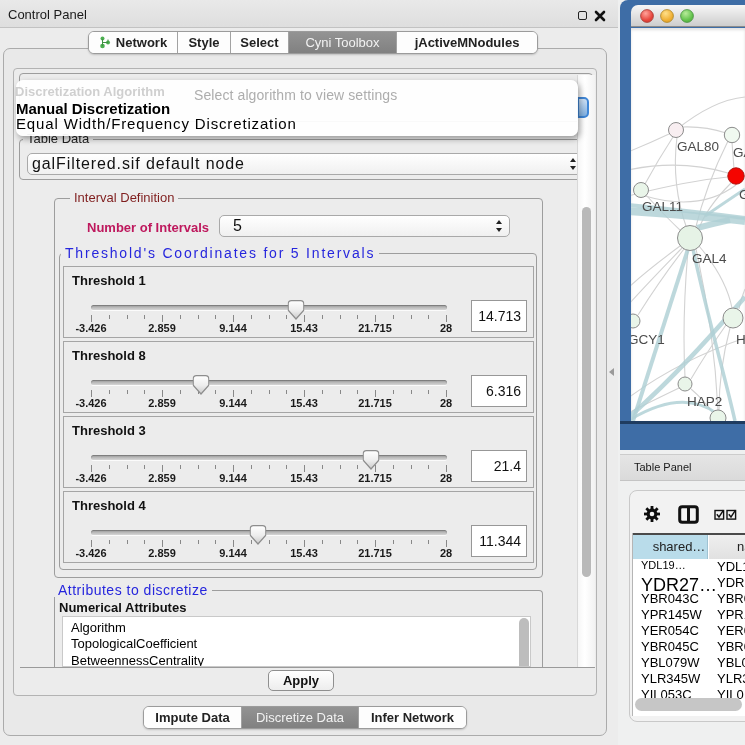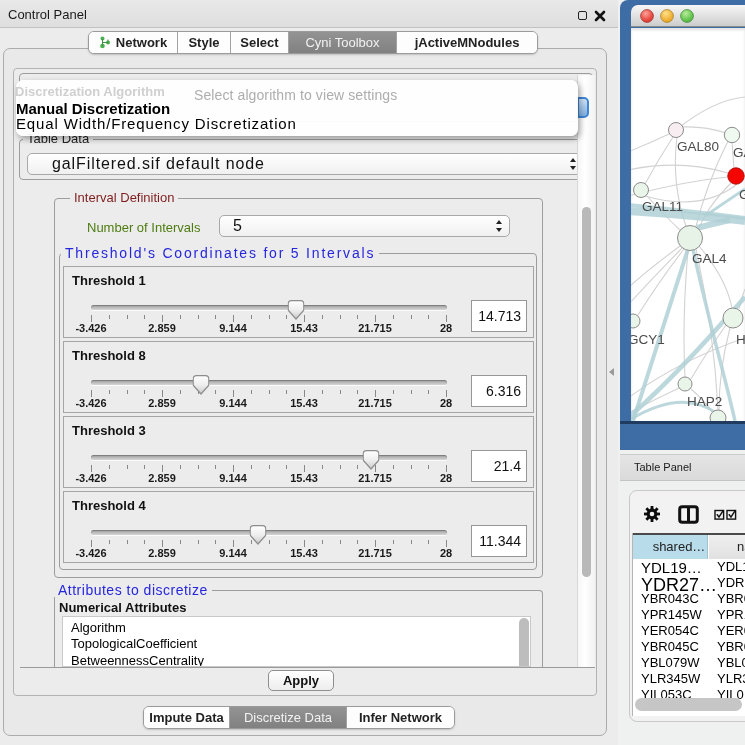--- a/index.html
+++ b/index.html
@@ -42,26 +42,26 @@
         <circle cx="9" cy="6.5" r="2" fill="#4caf50"></circle>
         <path d="M3.5 3 V10 M3.5 6.5 H9 M9 3.5 V6.5" stroke="#3f9143" stroke-width="1" fill="none"></path>
       </svg>Network</div><div class="seg" style="width:53px">Style</div><div class="seg" style="width:58px">Select</div><div class="seg on" style="width:108px">Cyni Toolbox</div><div class="seg" style="width:140px;border-right:none;font-weight:bold">jActiveMNodules</div>
 </div>
 
 <div class="grp" style="left:19px;top:73px;width:574px;height:49px;border-radius:4px"></div>
 <div class="a" style="left:577px;top:97px;width:12px;height:21px;background:linear-gradient(#cfe2f7,#7fafe0);border:2px solid #3f86d6;border-radius:0 5px 5px 0;z-index:3"></div>
 
 <div class="grp" style="left:19px;top:139px;width:574px;height:41px"></div>
 <div class="glbl" style="left:23px;top:132px;color:#222">Table Data</div>
-<div class="combo" style="left:27px;top:153px;width:557px;padding-left:24px;font-size:16px;letter-spacing:0.9px;line-height:19px">galFiltered.sif default node
+<div class="combo" style="left:27px;top:153px;width:557px;padding-left:4px;font-size:16px;letter-spacing:0.9px;line-height:19px">galFiltered.sif default node
  <span class="ud udu"></span><span class="ud udd"></span></div>
 
 <div class="grp" style="left:54px;top:198px;width:489px;height:380px"></div>
 <div class="glbl" style="left:70px;top:191px;color:#7f1d1d">Interval Definition</div>
-<div class="a" style="left:87px;top:220px;font-size:13px;font-weight:normal;color:#4d7c0f">Number of Intervals</div>
+<div class="a" style="left:87px;top:220px;font-size:13px;font-weight:bold;color:#be185d">Number of Intervals</div>
 <div class="combo" style="left:219px;top:215px;width:291px;padding-left:13px;font-size:16px;line-height:19px">5
  <span class="ud udu"></span><span class="ud udd"></span></div>
 
 <div class="grp" style="left:59px;top:253px;width:478px;height:317px"></div>
 <div class="glbl" style="left:61px;top:246px;color:#2626dd;font-size:14px;line-height:14px;letter-spacing:1.8px">Threshold's Coordinates for 5 Intervals</div>
 <div class="tbox" style="top:266px">
  <div class="tlbl">Threshold 1</div>
  <div class="track"></div>
  <div class="tick" style="left:27.0px;top:48px;height:7px"></div>
     <div class="tick" style="left:44.8px;top:48px;height:4px"></div>
@@ -240,21 +240,21 @@
 </div>
 
 <div class="a" style="left:20px;top:667px;width:575px;height:1px;background:#9a9a9a"></div>
 
 <div class="a" style="left:577px;top:75px;width:18px;height:592px;background:linear-gradient(90deg,#f6f6f6,#ffffff 40%,#f2f2f2);border-left:1px solid #d8d8d8"></div>
 <div class="a" style="left:582px;top:207px;width:9px;height:370px;background:#b9b9b9;border-radius:5px"></div>
 
 <div class="a" style="left:268px;top:670px;width:66px;height:21px;background:linear-gradient(#ffffff,#ededed);border:1px solid #8f8f8f;border-radius:5px;font-size:13px;font-weight:bold;text-align:center;line-height:19px;color:#111">Apply</div>
 
 <div class="a" style="left:143px;top:706px;height:23px;border:1px solid #9b9b9b;border-radius:6px;overflow:hidden;box-shadow:0 1px 2px rgba(0,0,0,.18);background:#fdfdfd">
- <div class="seg" style="width:86px">Impute Data</div><div class="seg on" style="width:117px">Discretize Data</div><div class="seg" style="width:107px;border-right:none">Infer Network</div>
+ <div class="seg" style="width:98px">Impute Data</div><div class="seg on" style="width:117px">Discretize Data</div><div class="seg" style="width:107px;border-right:none">Infer Network</div>
 </div>
 
 <div class="a" style="left:16px;top:80px;width:562px;height:56px;background:rgba(255,255,255,0.94);border-radius:7px 7px 7px 7px;box-shadow:2px 3px 6px rgba(0,0,0,.35);z-index:4"></div>
 <div class="a" style="left:15px;top:84px;font-size:13px;color:rgba(100,100,100,.30);font-weight:bold;z-index:5">Discretization Algorithm</div>
 <div class="a" style="left:194px;top:87px;font-size:14px;letter-spacing:0.1px;color:#adadad;z-index:5">Select algorithm to view settings</div>
 <div class="a" style="left:16px;top:100px;font-size:15px;font-weight:bold;color:#000;z-index:5">Manual Discretization</div>
 <div class="a" style="left:16px;top:115px;font-size:15px;letter-spacing:0.85px;color:#000;z-index:5">Equal Width/Frequency Discretization</div>
 
 <div class="a" style="left:618px;top:0;width:127px;height:745px;background:#eff0f0"></div>
 
@@ -381,21 +381,21 @@
       <path d="M2.8 5.2 L5 8 L9.5 1.2"></path>
       <rect x="13" y="1.5" width="8.6" height="8.6"></rect>
       <path d="M14.8 5.2 L17 8 L21.5 1.2"></path>
     </g>
   </svg>
 
 <div class="a" style="left:632px;top:533px;width:113px;height:183px;background:#fff;border-left:1px solid #b5b5b5;overflow:hidden">
  <div class="a" style="left:0;top:0;width:113px;height:2px;background:#4a4a4a"></div>
  <div class="a" style="left:0;top:2px;width:75px;height:24px;background:#b9dcea;border-right:1px solid #9ec2d2;font-size:13px;text-align:center;line-height:24px;color:#222;padding-left:18px">shared…</div>
  <div class="a" style="left:76px;top:2px;width:37px;height:24px;background:linear-gradient(#efefef,#e1e1e1);font-size:13px;line-height:24px;color:#222;padding-left:28px">na</div>
-<div class="a" style="left:8px;top:26px;font-size:15px;color:#000;white-space:nowrap">YDL19…</div>
+<div class="a" style="left:8px;top:26px;font-size:11px;color:#000;white-space:nowrap">YDL19…</div>
     <div class="a" style="left:84px;top:26px;font-size:13px;color:#000;white-space:nowrap">YDL1</div>
     <div class="a" style="left:8px;top:42px;font-size:18px;color:#000;white-space:nowrap">YDR27…</div>
     <div class="a" style="left:84px;top:42px;font-size:13px;color:#000;white-space:nowrap">YDR2</div>
     <div class="a" style="left:8px;top:58px;font-size:13px;color:#000;white-space:nowrap">YBR043C</div>
     <div class="a" style="left:84px;top:58px;font-size:13px;color:#000;white-space:nowrap">YBR0</div>
     <div class="a" style="left:8px;top:74px;font-size:13px;color:#000;white-space:nowrap">YPR145W</div>
     <div class="a" style="left:84px;top:74px;font-size:13px;color:#000;white-space:nowrap">YPR1</div>
     <div class="a" style="left:8px;top:90px;font-size:13px;color:#000;white-space:nowrap">YER054C</div>
     <div class="a" style="left:84px;top:90px;font-size:13px;color:#000;white-space:nowrap">YER0</div>
     <div class="a" style="left:8px;top:106px;font-size:13px;color:#000;white-space:nowrap">YBR045C</div>

